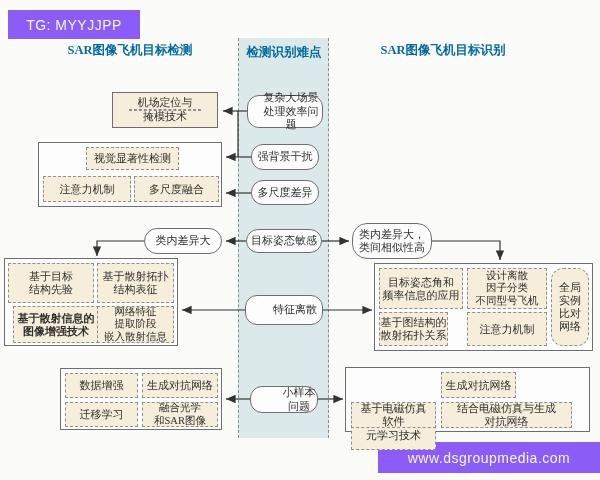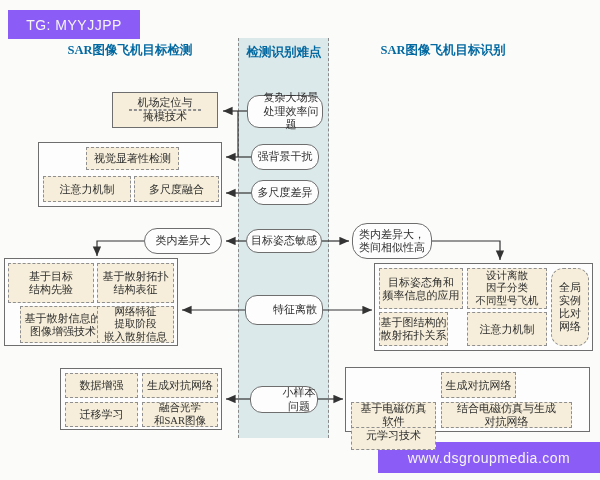--- a/index.html
+++ b/index.html
@@ -106,21 +106,21 @@
   <div class="sub" style="left:43px;top:176px;width:88px;height:26px;" data-bind="detection.attention">注意力机制</div>
   <div class="sub" style="left:134px;top:176px;width:85px;height:26px;" data-bind="detection.multiscale_fusion">多尺度融合</div>
 
   <div class="note stadium" style="left:144px;top:228px;width:78px;height:26px;" data-bind="detection.intra_class">类内差异大</div>
 
   <div class="group" style="left:4px;top:258px;width:174px;height:88px;"></div>
   <div class="sub" style="left:8px;top:263px;width:86px;height:40px;" data-bind="detection.target_structure_prior">基于目标
 结构先验</div>
   <div class="sub" style="left:97px;top:263px;width:77px;height:40px;" data-bind="detection.scatter_topology">基于散射拓扑
 结构表征</div>
-  <div class="sub" style="left:20px;top:306px;width:86px;height:37px;" data-bind="detection.scatter_enhance">基于散射信息的
+  <div class="sub" style="left:13px;top:306px;width:86px;height:37px;font-weight:bold;" data-bind="detection.scatter_enhance">基于散射信息的
 图像增强技术</div>
   <div class="sub small" style="left:97px;top:306px;width:77px;height:37px;" data-bind="detection.network_embed">网络特征
 提取阶段
 嵌入散射信息</div>
 
   <div class="group" style="left:60px;top:368px;width:162px;height:62px;"></div>
   <div class="sub" style="left:65px;top:373px;width:73px;height:25px;" data-bind="detection.data_aug">数据增强</div>
   <div class="sub" style="left:142px;top:373px;width:76px;height:25px;" data-bind="detection.gan">生成对抗网络</div>
   <div class="sub" style="left:65px;top:402px;width:73px;height:25px;" data-bind="detection.transfer">迁移学习</div>
   <div class="sub small" style="left:142px;top:402px;width:76px;height:25px;" data-bind="detection.fuse_optical_sar">融合光学

